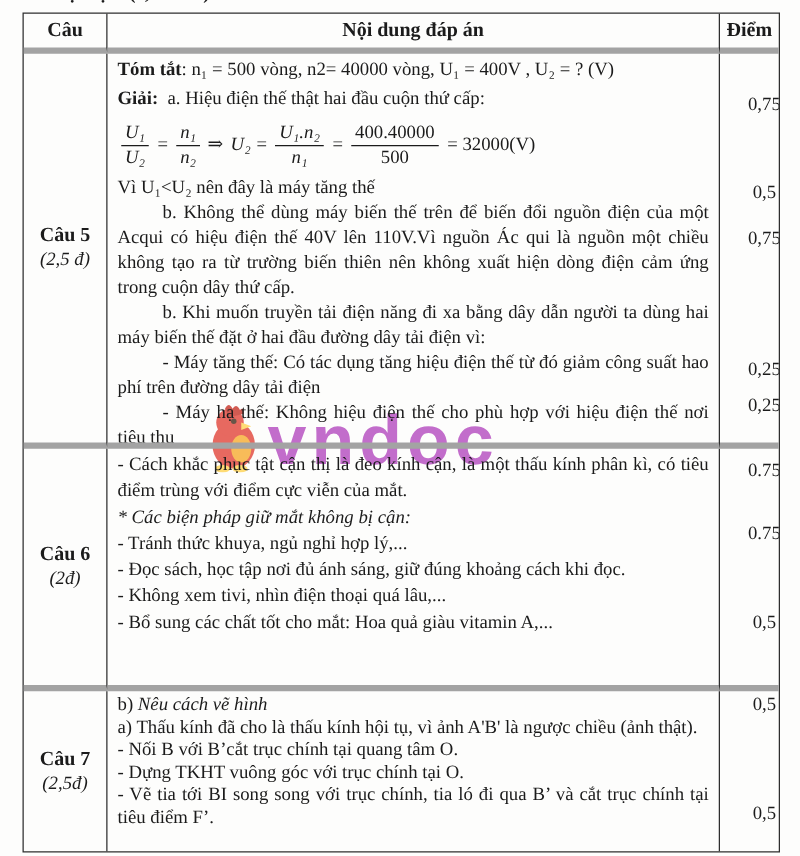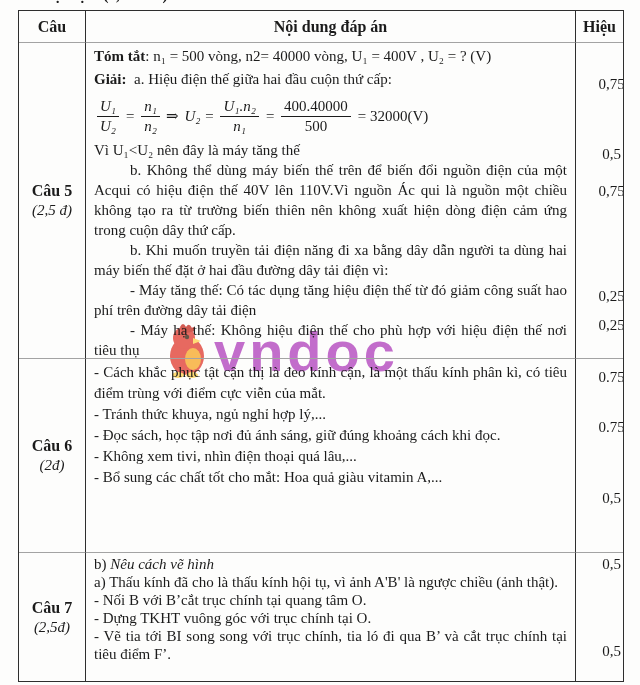--- a/index.html
+++ b/index.html
@@ -30,21 +30,21 @@
   .answer-table{
     position:absolute;left:18px;top:10px;width:604px;height:670px;z-index:1;
     display:grid;
     grid-template-columns:67px 490px 47px;
     grid-template-rows:32px 316px 194px 128px;
     border:1.5px solid #2e2e2e;
     box-sizing:content-box;
     background:transparent;
   }
   .cell{
-    border-right:1px solid #2e2e2e;border-bottom:1px solid #a3a3a3;
+    border-right:1px solid #2e2e2e;border-bottom:5px solid #a3a3a3;
     box-sizing:border-box;position:relative;overflow:hidden;background:transparent;
   }
   .cell.last-col{border-right:none;}
   .cell.last-row{border-bottom:none;}
   .hdr{display:flex;align-items:center;justify-content:center;font-weight:bold;font-size:16px;}
   .qcell{display:flex;flex-direction:column;align-items:center;justify-content:center;}
   .qlabel{font-weight:bold;font-size:16px;}
   .qsub{font-style:italic;font-size:15px;margin-top:2px;}
   .content{padding:2px 8px 0 8px;line-height:20px;}
   .content .ln{margin:0;font-family:Liberation Serif, serif;}
@@ -93,30 +93,30 @@
 
   <div class="answer-table">
 
     <div class="cell hdr">
       <span>Câu</span>
     </div>
     <div class="cell hdr">
       <span>Nội dung đáp án</span>
     </div>
     <div class="cell hdr last-col">
-      <span>Hiệu</span>
+      <span>Điểm</span>
     </div>
 
     <div class="cell qcell">
       <span class="qlabel">Câu 5</span>
       <span class="qsub">(2,5 đ)</span>
     </div>
     <div class="cell content">
       <p class="ln upper"><span class="b-label">Tóm tắt</span><span>: n₁ = 500 vòng, n2= 40000 vòng, U₁ = 400V , U₂ = ? (V)</span></p>
-      <p class="ln upper"><span class="b-label">Giải:</span>&nbsp;&nbsp;<span>a. Hiệu điện thế giữa hai đầu cuộn thứ cấp:</span></p>
+      <p class="ln upper"><span class="b-label">Giải:</span>&nbsp;&nbsp;<span>a. Hiệu điện thế thật hai đầu cuộn thứ cấp:</span></p>
 
       <div class="formula">
         <span class="frac">
             <span class="num">U₁</span>
             <span class="den">U₂</span>
           </span>
         <span class="op">=</span>
         <span class="frac">
             <span class="num">n₁</span>
             <span class="den">n₂</span>
@@ -149,20 +149,21 @@
       <span class="score" style="top:245px">0,25</span>
       <span class="score" style="top:274px">0,25</span>
     </div>
 
     <div class="cell qcell">
       <span class="qlabel">Câu 6</span>
       <span class="qsub">(2đ)</span>
     </div>
     <div class="cell content content-6">
       <p class="ln just">- Cách khắc phục tật cận thị là đeo kính cận, là một thấu kính phân kì, có tiêu điểm trùng với điểm cực viễn của mắt.</p>
+      <p class="ln italic">* Các biện pháp giữ mắt không bị cận:</p>
       <p class="ln">- Tránh thức khuya, ngủ nghỉ hợp lý,...</p>
       <p class="ln">- Đọc sách, học tập nơi đủ ánh sáng, giữ đúng khoảng cách khi đọc.</p>
       <p class="ln">- Không xem tivi, nhìn điện thoại quá lâu,...</p>
       <p class="ln">- Bổ sung các chất tốt cho mắt: Hoa quả giàu vitamin A,...</p>
     </div>
     <div class="cell points last-col">
       <span class="score" style="top:10px">0.75</span>
       <span class="score" style="top:60px">0.75</span>
       <span class="score" style="top:131px">0,5</span>
     </div>

